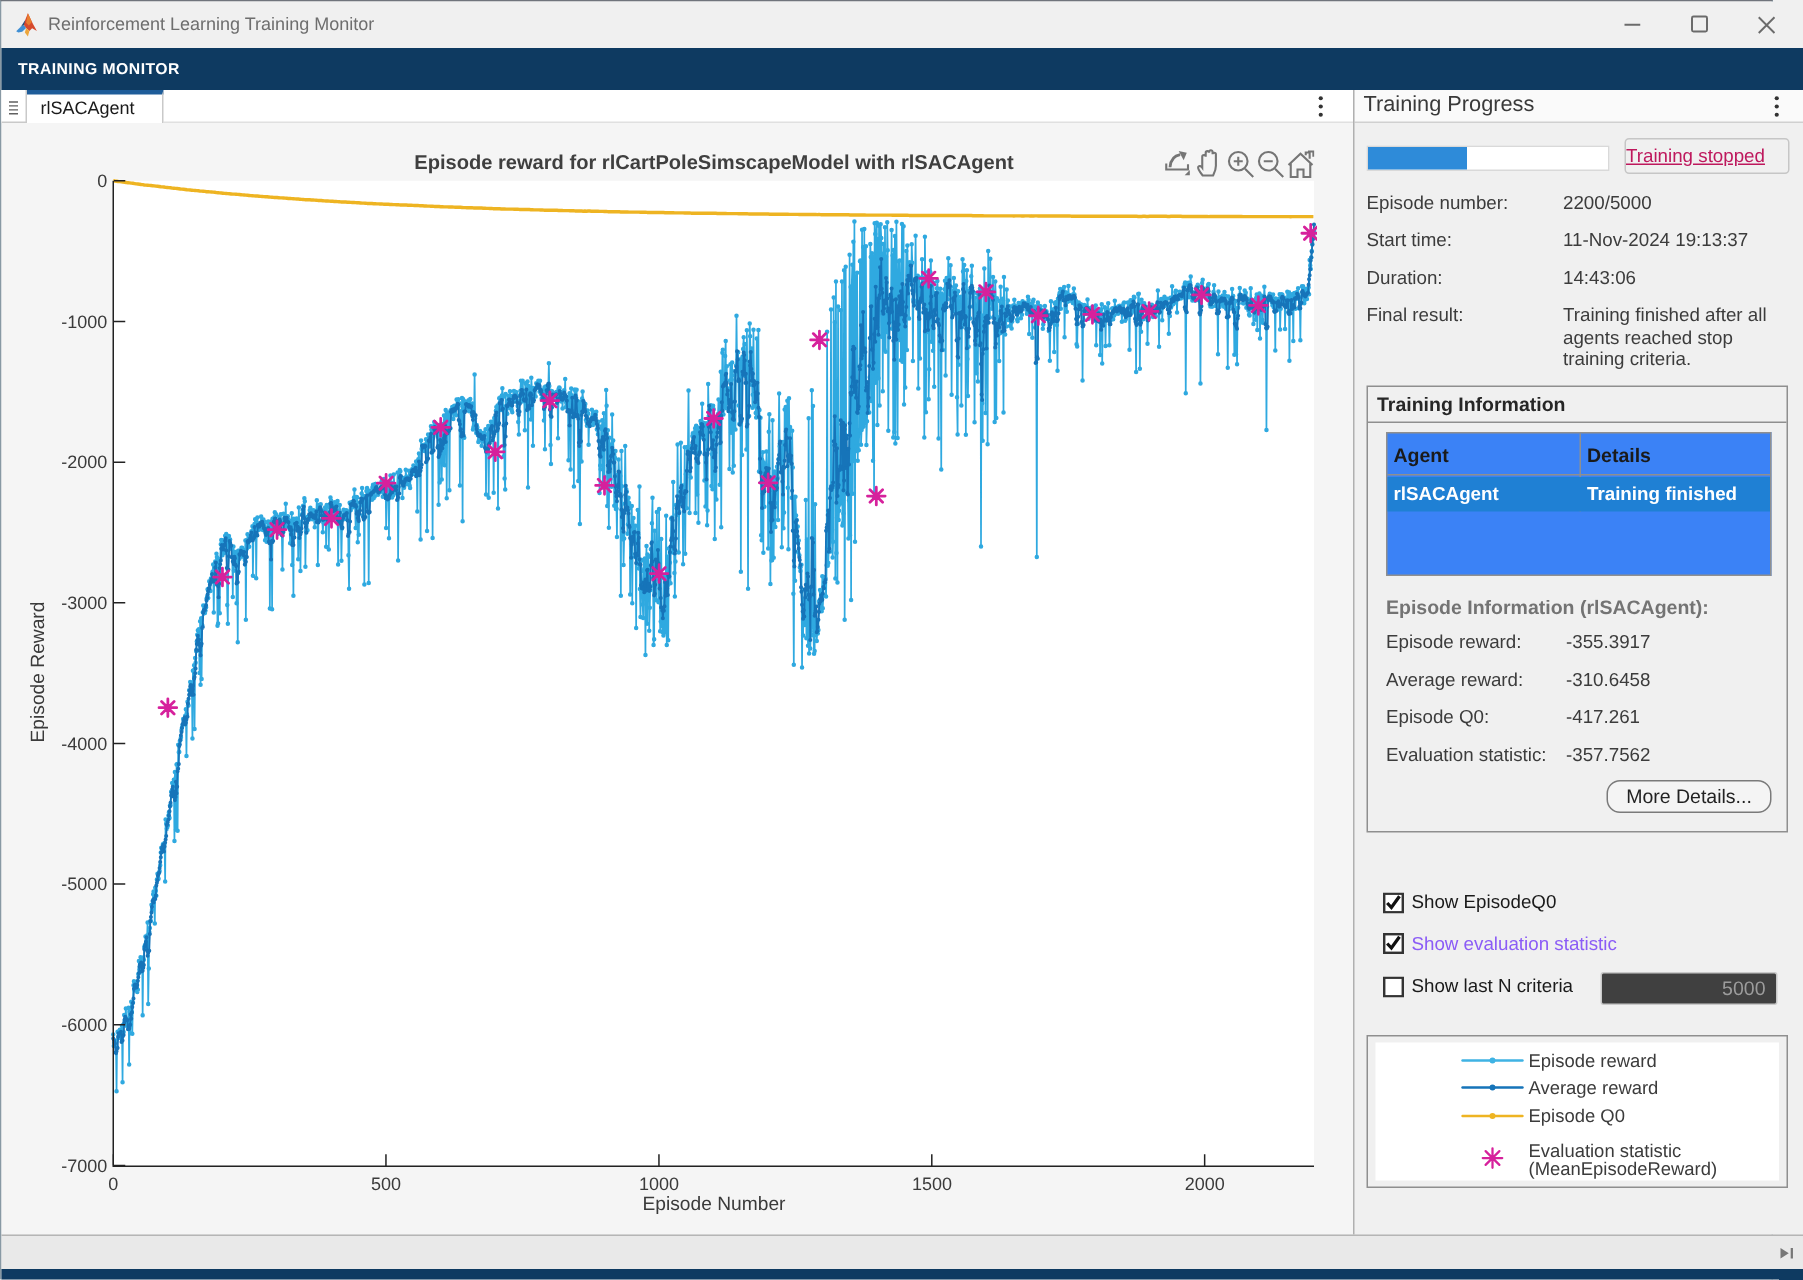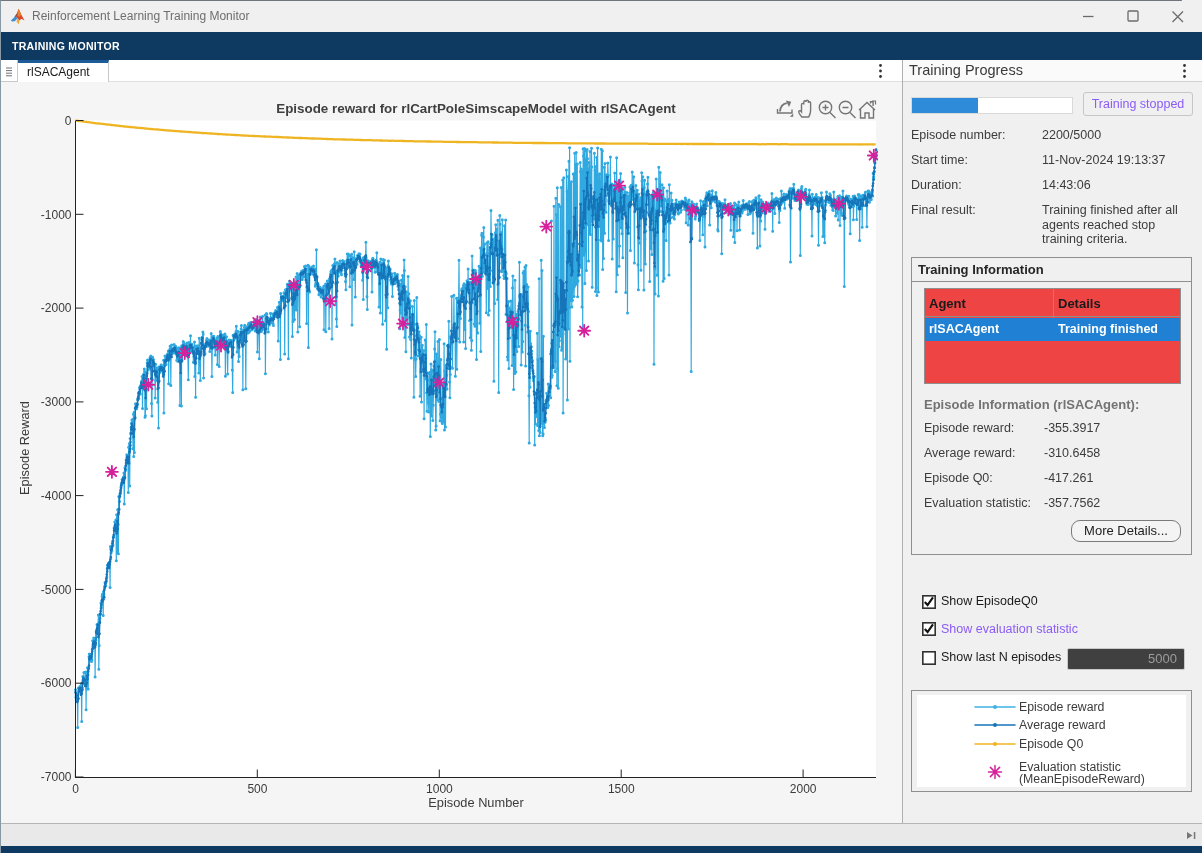--- a/index.html
+++ b/index.html
@@ -23,21 +23,21 @@
   #plotpanel { left:0; top:81px; width:901px; height:741px; background:#f5f5f5; }
   
   #rpanel { left:902px; top:59px; width:300px; height:763px; background:#f0f0f0; }
   #rphead { left:902px; top:59px; width:300px; height:22px; background:#fafafa; border-bottom:1px solid #d0d0d0; }
   #rpheadtxt { left:908px; top:61px; font-size:14.5px; color:#3a3a3a; }
   #divider { left:901px; top:59px; width:1px; height:786px; background:#b0b0b0; }
   
   #pbar { left:910px; top:96px; width:162px; height:17px; background:#fff; border:1px solid #d9d9d9; }
   #pfill { left:0px; top:0px; width:66px; height:15px; background:#2e8bd9; }
   #pbtn { left:1082px; top:91px; width:110px; height:24px; border:1px solid #c6c6c6; border-radius:3px;
-          color:#8b5cf6; font-size:12.5px; text-align:center; line-height:22px; }
+          color:#be185d; font-size:12.5px; line-height:22px;text-decoration:underline; }
   .lbl { font-size:12.5px; color:#3c3c3c; }
   .val { font-size:12.5px; color:#3c3c3c; }
   
   .gbox { border:1px solid #8f8f8f; background:#f0f0f0; }
   .ghead { font-size:13px; font-weight:bold; color:#262626; padding:4px 0 4px 6px; border-bottom:1px solid #8f8f8f; }
   
   #statusbar { left:0; top:822px; width:1202px; height:23px; background:#e9e9e9; border-top:1px solid #b5b5b5; }
   #bottomstrip { left:0; top:845px; width:1202px; height:8px; background:#0e3a61; }
 </style>
 </head>
@@ -136,21 +136,21 @@
     <div class="abs val" style="left:1041px;top:127px">2200/5000</div>
     <div class="abs lbl" style="left:910px;top:152px">Start time:</div>
     <div class="abs val" style="left:1041px;top:152px">11-Nov-2024 19:13:37</div>
     <div class="abs lbl" style="left:910px;top:177px">Duration:</div>
     <div class="abs val" style="left:1041px;top:177px">14:43:06</div>
     <div class="abs lbl" style="left:910px;top:202px">Final result:</div>
     <div class="abs gbox" style="left:910px;top:256px;width:281px;height:298px">
  <div class="ghead">Training Information</div>
 </div>
   <div class="abs val" style="left:1041px;top:202px;width:150px;line-height:14.6px">Training finished after all agents reached stop training criteria.</div>
-<div class="abs" style="left:923px;top:287px;width:257px;height:96px;background:#ef4444;border:1px solid #8f8f8f">
+<div class="abs" style="left:923px;top:287px;width:257px;height:96px;background:#3b82f6;border:1px solid #8f8f8f">
   <div class="abs" style="left:0;top:0;width:255px;height:28px;border-bottom:1px solid #8f8f8f"></div>
   <div class="abs" style="left:128px;top:0;width:1px;height:52px;background:#8f8f8f"></div>
   <div class="abs" style="left:4px;top:7px;font-size:13px;font-weight:bold;color:#1a1a1a">Agent</div>
   <div class="abs" style="left:133px;top:7px;font-size:13px;font-weight:bold;color:#1a1a1a">Details</div>
   <div class="abs" style="left:0;top:29px;width:255px;height:23px;background:#1f80d4"></div>
   <div class="abs" style="left:4px;top:33px;font-size:12.5px;font-weight:bold;color:#fff">rlSACAgent</div>
   <div class="abs" style="left:133px;top:33px;font-size:12.5px;font-weight:bold;color:#fff">Training finished</div>
 </div>
 <div class="abs" style="left:923px;top:396px;font-size:13px;font-weight:bold;color:#737373">Episode Information (rlSACAgent):</div>
 <div class="abs lbl" style="left:923px;top:420px">Episode reward:</div>
@@ -168,21 +168,21 @@
     </svg>
     <div class="abs lbl" style="left:940px;top:593px;color:#1a1a1a">Show EpisodeQ0</div>
 <svg class="abs" style="left:921px;top:621px" width="14" height="14" viewBox="0 0 13 13">
 <rect x="0.75" y="0.75" width="11.5" height="11.5" fill="#fff" stroke="#333" stroke-width="1.5"></rect>
       <path d="M2.6 6.5l2.6 2.8 5-7" stroke="#111" stroke-width="2" fill="none"></path>
     </svg>
     <div class="abs lbl" style="left:940px;top:621px;color:#8b5cf6">Show evaluation statistic</div>
 <svg class="abs" style="left:921px;top:649.5px" width="14" height="14" viewBox="0 0 13 13">
 <rect x="0.75" y="0.75" width="11.5" height="11.5" fill="#fff" stroke="#333" stroke-width="1.5"></rect>
     </svg>
-    <div class="abs lbl" style="left:940px;top:649px;color:#1a1a1a">Show last N episodes</div>
+    <div class="abs lbl" style="left:940px;top:649px;color:#1a1a1a">Show last N criteria</div>
 <div class="abs" style="left:1066px;top:647px;width:118px;height:22px;background:#404040;border:1px solid #c9c9c9;border-radius:2px;font-size:13px;color:#9c9c9c;text-align:right;line-height:20px;padding-right:7px">5000</div>
   <div class="abs" style="left:910px;top:689px;width:281px;height:102px;border:1px solid #8f8f8f;background:#f0f0f0">
 <svg width="279" height="100" viewBox="0 0 279 100">
 <rect x="5" y="4" width="269" height="92" fill="#fff"></rect>
 <g stroke-linecap="round">
 <path d="M63 16h40" stroke="#3fb3e4" stroke-width="1.6"></path>
           <circle cx="83" cy="16" r="2" fill="#3fb3e4"></circle>
 <path d="M63 34h40" stroke="#1674b9" stroke-width="1.6"></path>
           <circle cx="83" cy="34" r="2" fill="#1674b9"></circle>
 <path d="M63 53h40" stroke="#eeb422" stroke-width="1.6"></path>

